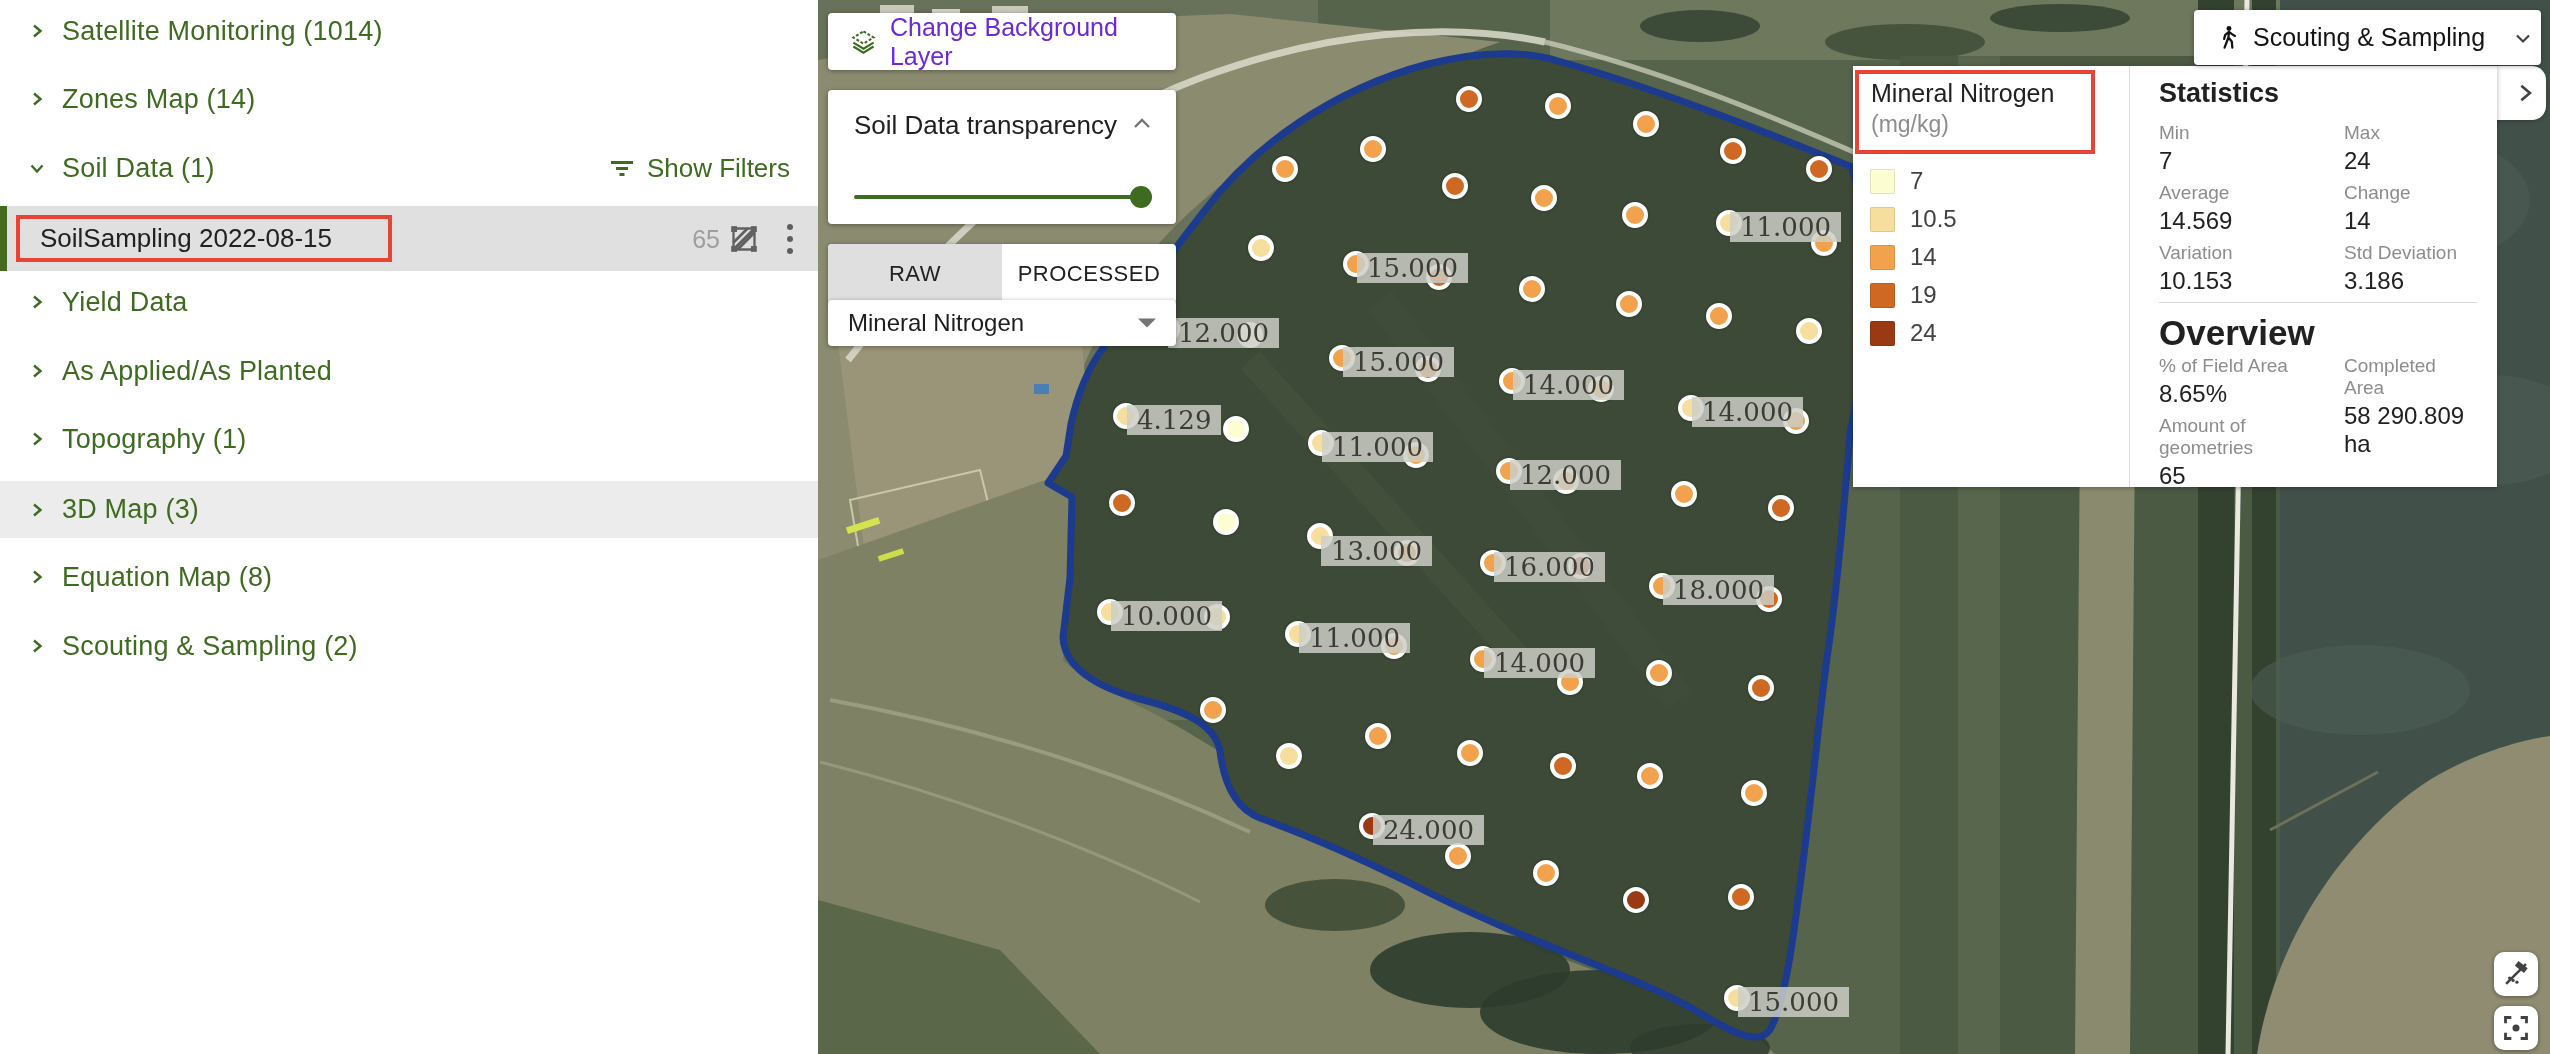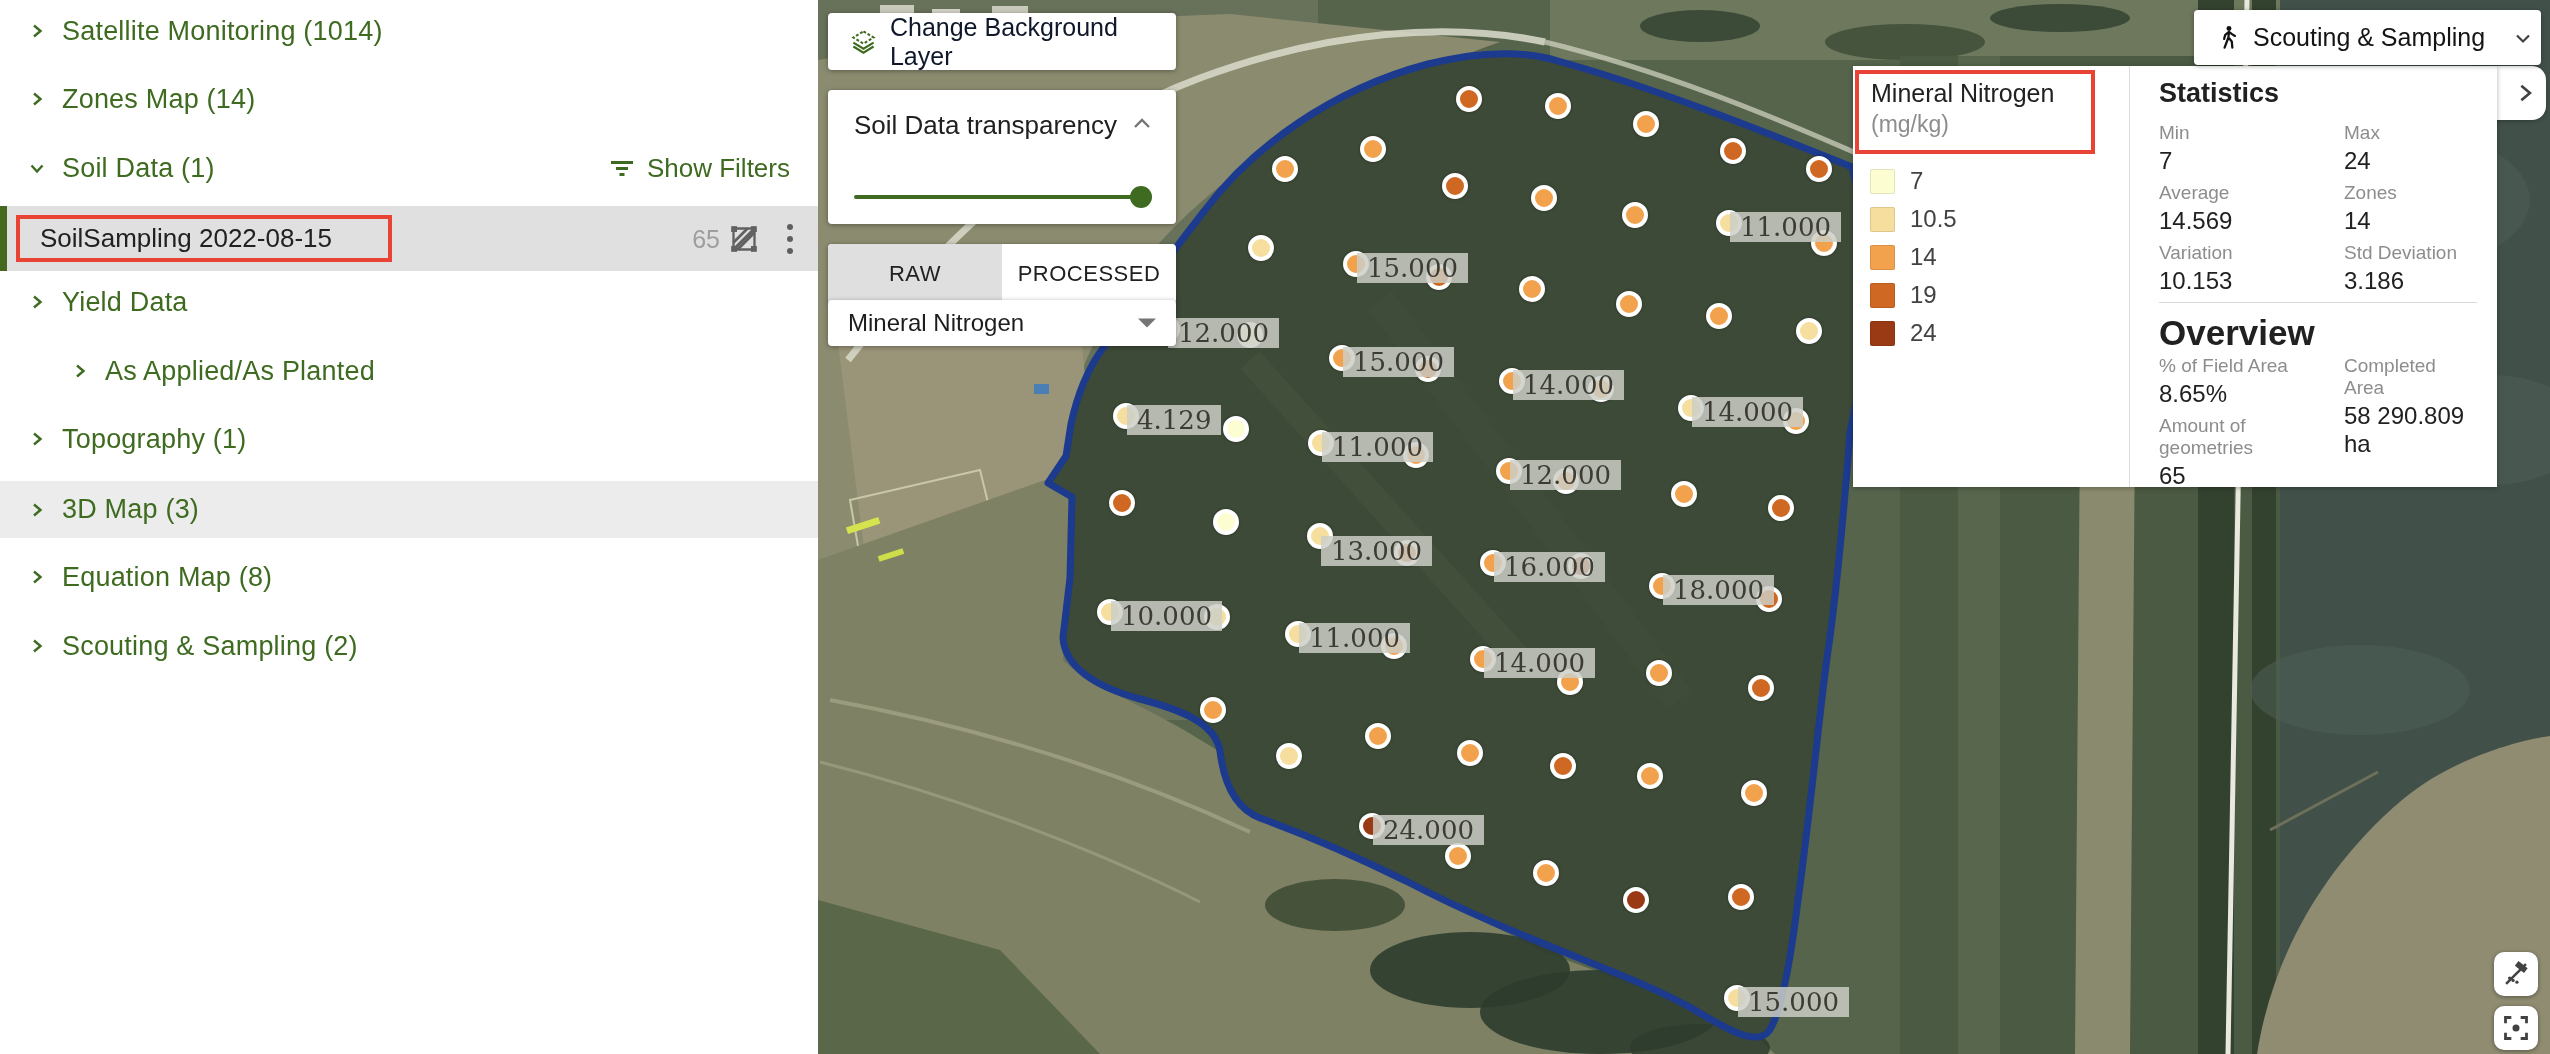--- a/index.html
+++ b/index.html
@@ -36,21 +36,21 @@
   .dot { position:absolute; width:26px; height:26px; border:4px solid #fff; border-radius:50%;
          box-shadow:0 0 3px rgba(0,0,0,.35); }
   .map-label { position:absolute; height:30px; line-height:30px; padding:0 10px 0 10px;
                background:rgba(204,206,198,.84); color:#3c3c35; font-family:"DejaVu Serif", serif;
                font-size:26px; white-space:nowrap; }
 
   .float-card { position:absolute; background:#fff; border-radius:4px; box-shadow:0 1px 5px rgba(0,0,0,.35); }
 
   .btn-change-bg { left:10px; top:13px; width:348px; height:57px; display:flex; align-items:center;
                    gap:13px; padding-left:22px; cursor:pointer; z-index:5; }
-  .btn-change-bg span { font-size:25px; font-weight:500; color:#0f172a; }
+  .btn-change-bg span { font-size:25px; font-weight:500; color:#6d28d9; }
 
   .transparency { left:10px; top:90px; width:348px; height:134px; z-index:5; }
   .transparency .t-title { position:absolute; left:26px; top:20px; font-size:26px; font-weight:500; color:#202020; }
   .transparency .t-collapse { position:absolute; right:22px; top:22px; width:24px; height:24px; cursor:pointer; }
   .slider { position:absolute; left:26px; right:26px; top:96px; height:22px; cursor:pointer; }
   .slider .track { position:absolute; left:0; right:0; top:9px; height:4px; background:#3E6B20; border-radius:2px; }
   .slider .handle { position:absolute; right:-2px; top:0; width:22px; height:22px; border-radius:50%; background:#3E6B20; }
 
   .raw-proc { left:10px; top:244px; width:348px; height:60px; display:flex; overflow:hidden; z-index:5; }
   .raw-proc .seg { flex:1; display:flex; align-items:center; justify-content:center; font-size:22px;
@@ -149,21 +149,21 @@
           <i></i>
         </span>
     </div>
 
     <div class="nav-item" style="top:279px;">
       <span class="chev"><svg viewBox="0 0 18 18">
             <path d="M6 3.5 L12.5 9 L6 14.5" stroke="#3E6B20" stroke-width="2.4" fill="none"></path>
           </svg></span>
       <span class="lbl">Yield Data</span>
     </div>
-    <div class="nav-item" style="top:348px;margin-left:43px;">
+    <div class="nav-item" style="top:348px;">
       <span class="chev"><svg viewBox="0 0 18 18">
             <path d="M6 3.5 L12.5 9 L6 14.5" stroke="#3E6B20" stroke-width="2.4" fill="none"></path>
           </svg></span>
       <span class="lbl">As Applied/As Planted</span>
     </div>
     <div class="nav-item" style="top:416px;">
       <span class="chev"><svg viewBox="0 0 18 18">
             <path d="M6 3.5 L12.5 9 L6 14.5" stroke="#3E6B20" stroke-width="2.4" fill="none"></path>
           </svg></span>
       <span class="lbl">Topography (1)</span>
@@ -398,21 +398,21 @@
             </div>
           <div class="stat-cell">
               <div class="sl">Max</div>
               <div class="sv">24</div>
             </div>
           <div class="stat-cell">
               <div class="sl">Average</div>
               <div class="sv">14.569</div>
             </div>
           <div class="stat-cell">
-              <div class="sl">Zones</div>
+              <div class="sl">Change</div>
               <div class="sv">14</div>
             </div>
           <div class="stat-cell">
               <div class="sl">Variation</div>
               <div class="sv">10.153</div>
             </div>
           <div class="stat-cell">
               <div class="sl">Std Deviation</div>
               <div class="sv">3.186</div>
             </div>

